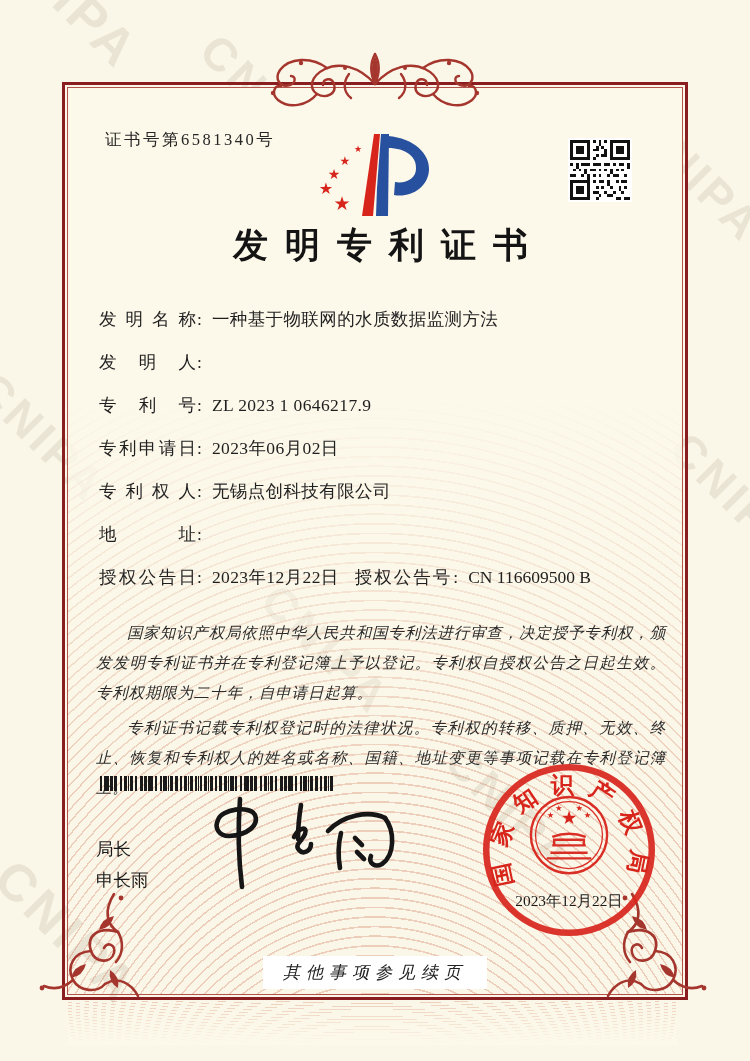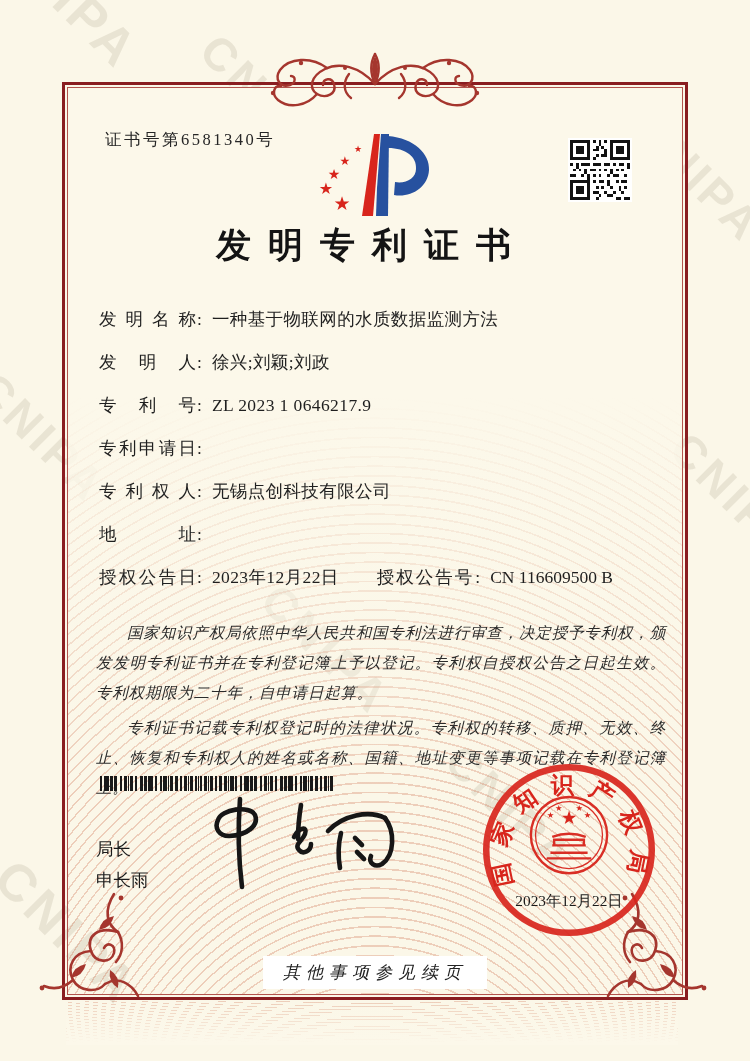--- a/index.html
+++ b/index.html
@@ -32,29 +32,29 @@
   #orn-top{left:253px;top:48px;}
   #orn-bl{left:26px;top:890px;}
   #orn-br{left:598px;top:890px;}
 
   
   .content{position:absolute;inset:0;z-index:4;}
   .cert-no{position:absolute;left:105px;top:129px;font-size:16.5px;letter-spacing:2.5px;color:#262626;}
   .logo{position:absolute;left:318px;top:126px;}
   .qr{position:absolute;left:568px;top:138px;width:60px;height:60px;background:#fff;padding:2px;}
   .title{position:absolute;left:62px;top:222px;width:620px;text-align:center;
-         font-size:35px;font-weight:600;letter-spacing:17px;color:#141414;}
+         font-size:35px;font-weight:600;letter-spacing:17px;padding-left:17px;color:#141414;}
 
   .fields{position:absolute;left:99px;top:306px;width:560px;font-size:17.5px;color:#1f1f1f;}
   .frow{display:flex;align-items:flex-end;margin-bottom:17px;line-height:26px;}
   .lbl{display:inline-block;width:97px;text-align:justify;text-align-last:justify;
        -moz-text-align-last:justify;flex:none;}
   .colon{flex:none;margin:0 10px 0 1px;}
   .val{flex:1;letter-spacing:0.4px;}
-  .pair2{display:flex;margin-left:38px;}
+  .pair2{display:flex;margin-left:16px;}
   .pair2 .lbl2{letter-spacing:2px;}
 
   .paras{position:absolute;left:88px;top:618px;width:578px;font-size:15.5px;line-height:1.92;
          font-style:italic;letter-spacing:0.8px;color:#2b2b2b;text-align:justify;}
   .paras p{margin:0 0 6px 8px;text-indent:2em;}
 
   .barcode{position:absolute;left:100px;top:776px;width:233px;height:15px;
     background-image:
       repeating-linear-gradient(90deg,#191919 0 2px,transparent 2px 5px),
       repeating-linear-gradient(90deg,#191919 0 1px,transparent 1px 4px),
@@ -193,30 +193,30 @@
 
     <div class="fields">
       <div class="frow">
         <span class="lbl">发明名称</span>
           <span class="colon">:</span>
         <span class="val">一种基于物联网的水质数据监测方法</span>
       </div>
       <div class="frow">
         <span class="lbl">发明人</span>
           <span class="colon">:</span>
-        <span class="val">徐兴;刘颖;刘政</span>
       </div>
       <div class="frow">
         <span class="lbl">专利号</span>
           <span class="colon">:</span>
         <span class="val">ZL 2023 1 0646217.9</span>
       </div>
       <div class="frow">
         <span class="lbl">专利申请日</span>
           <span class="colon">:</span>
+        <span class="val">2023年06月02日</span>
       </div>
       <div class="frow">
         <span class="lbl">专利权人</span>
           <span class="colon">:</span>
         <span class="val">无锡点创科技有限公司</span>
       </div>
       <div class="frow">
         <span class="lbl">地址</span>
           <span class="colon">:</span>
       </div>

